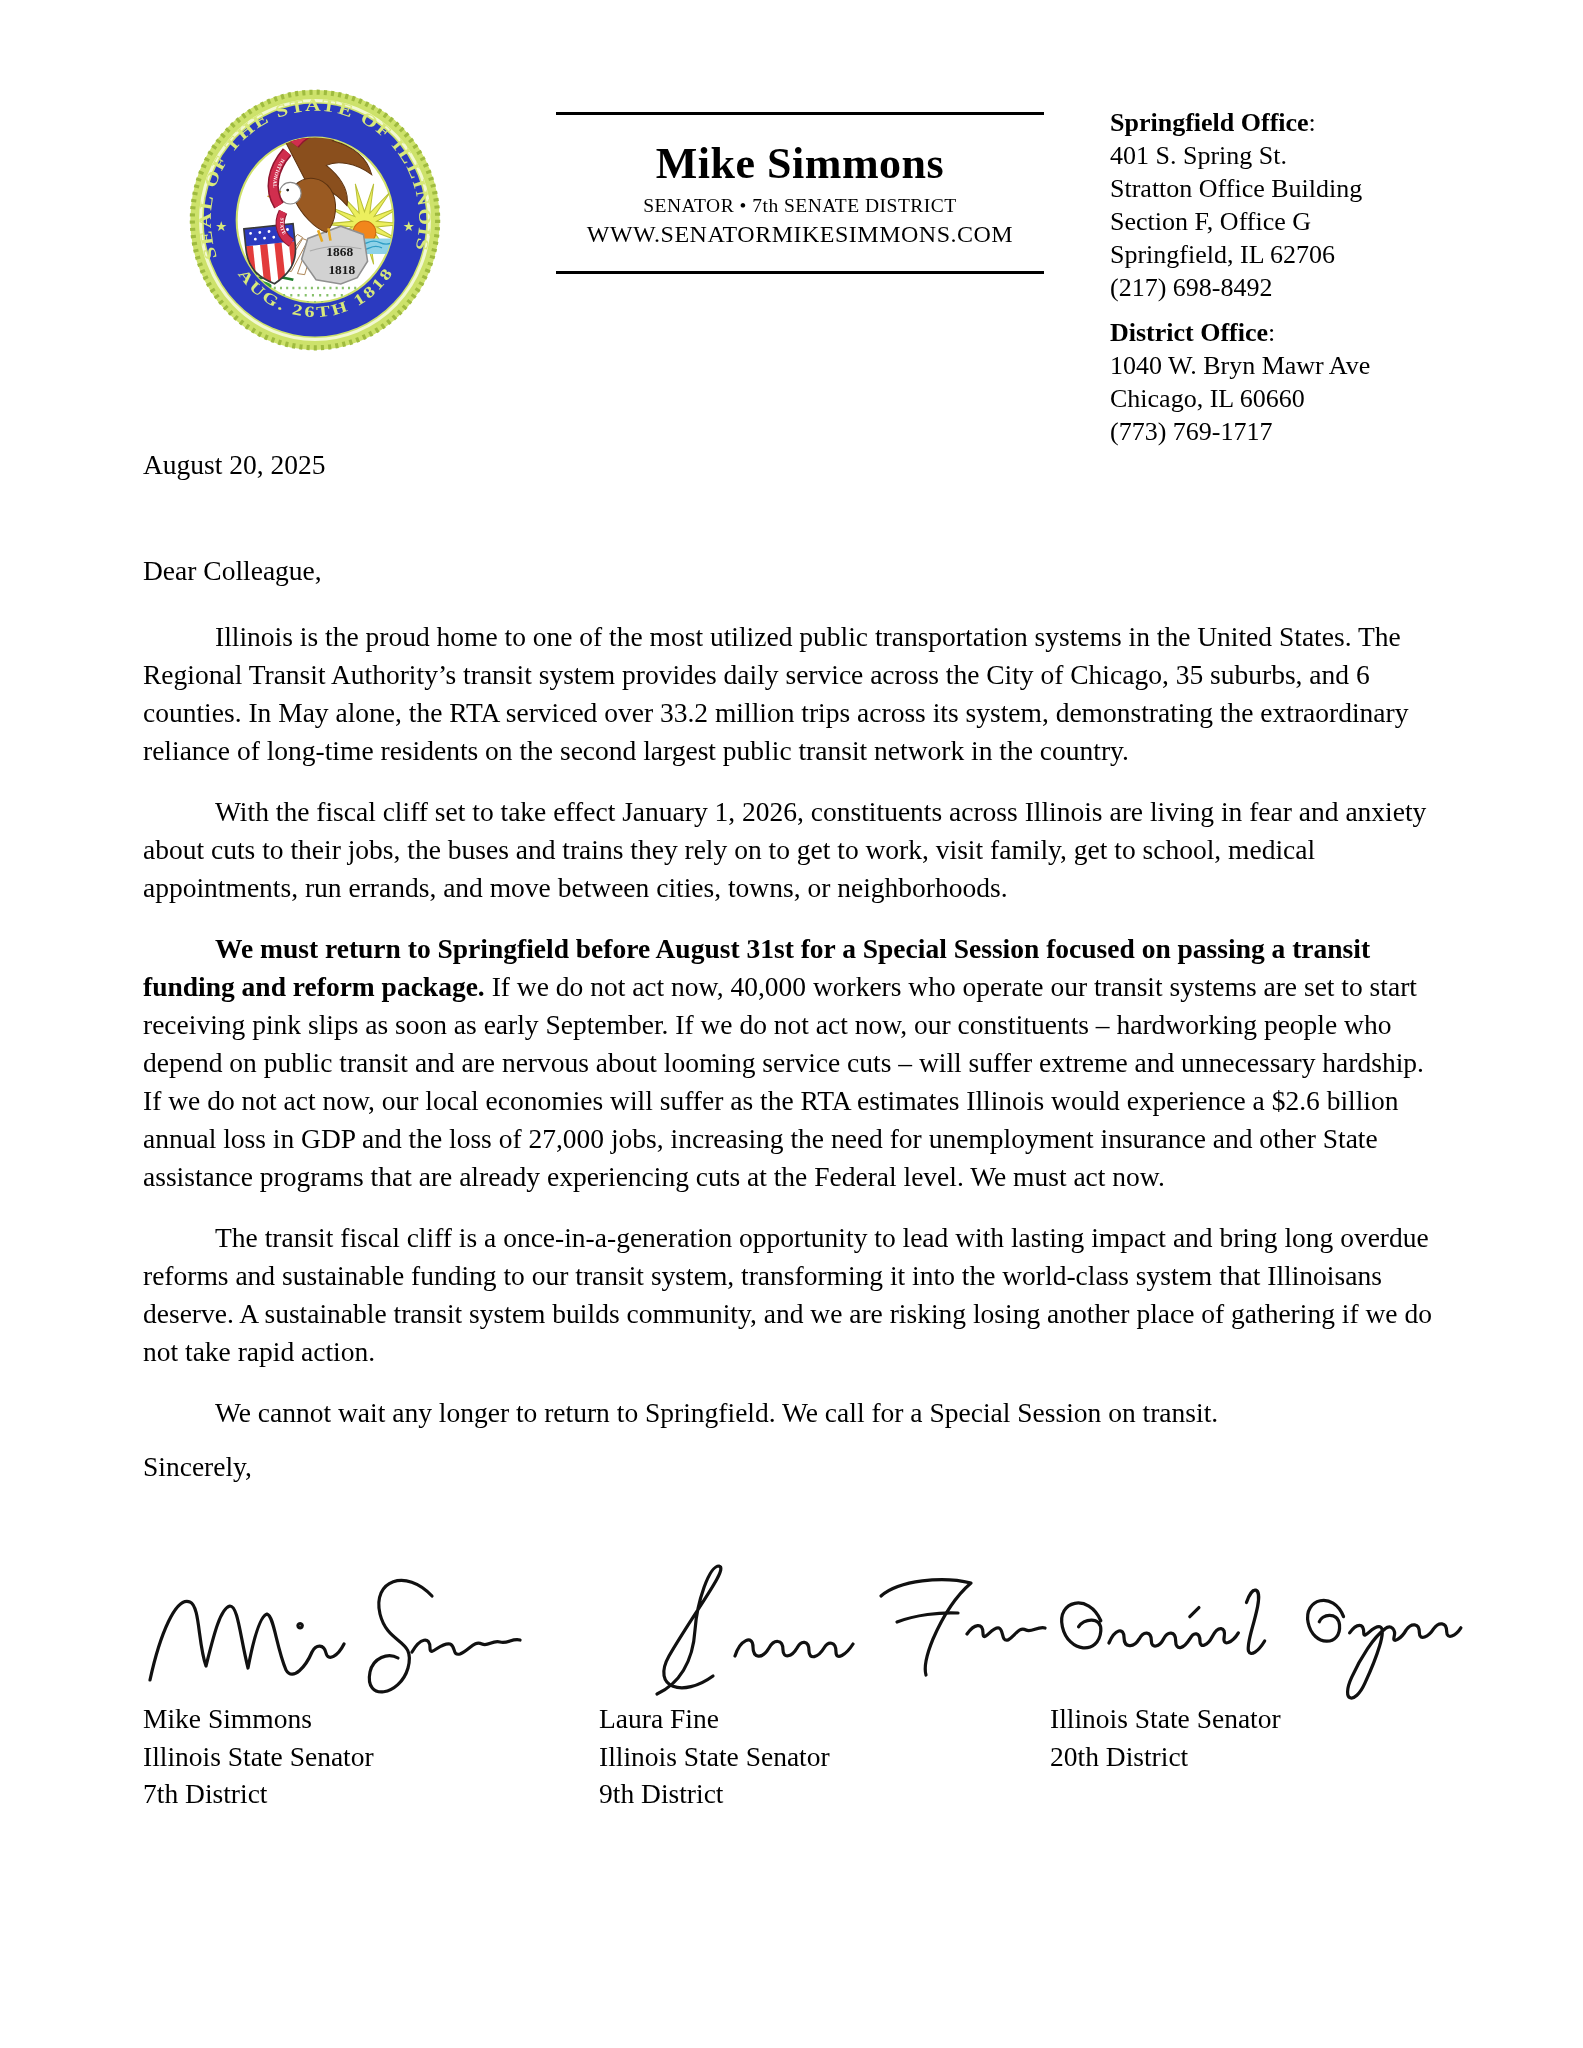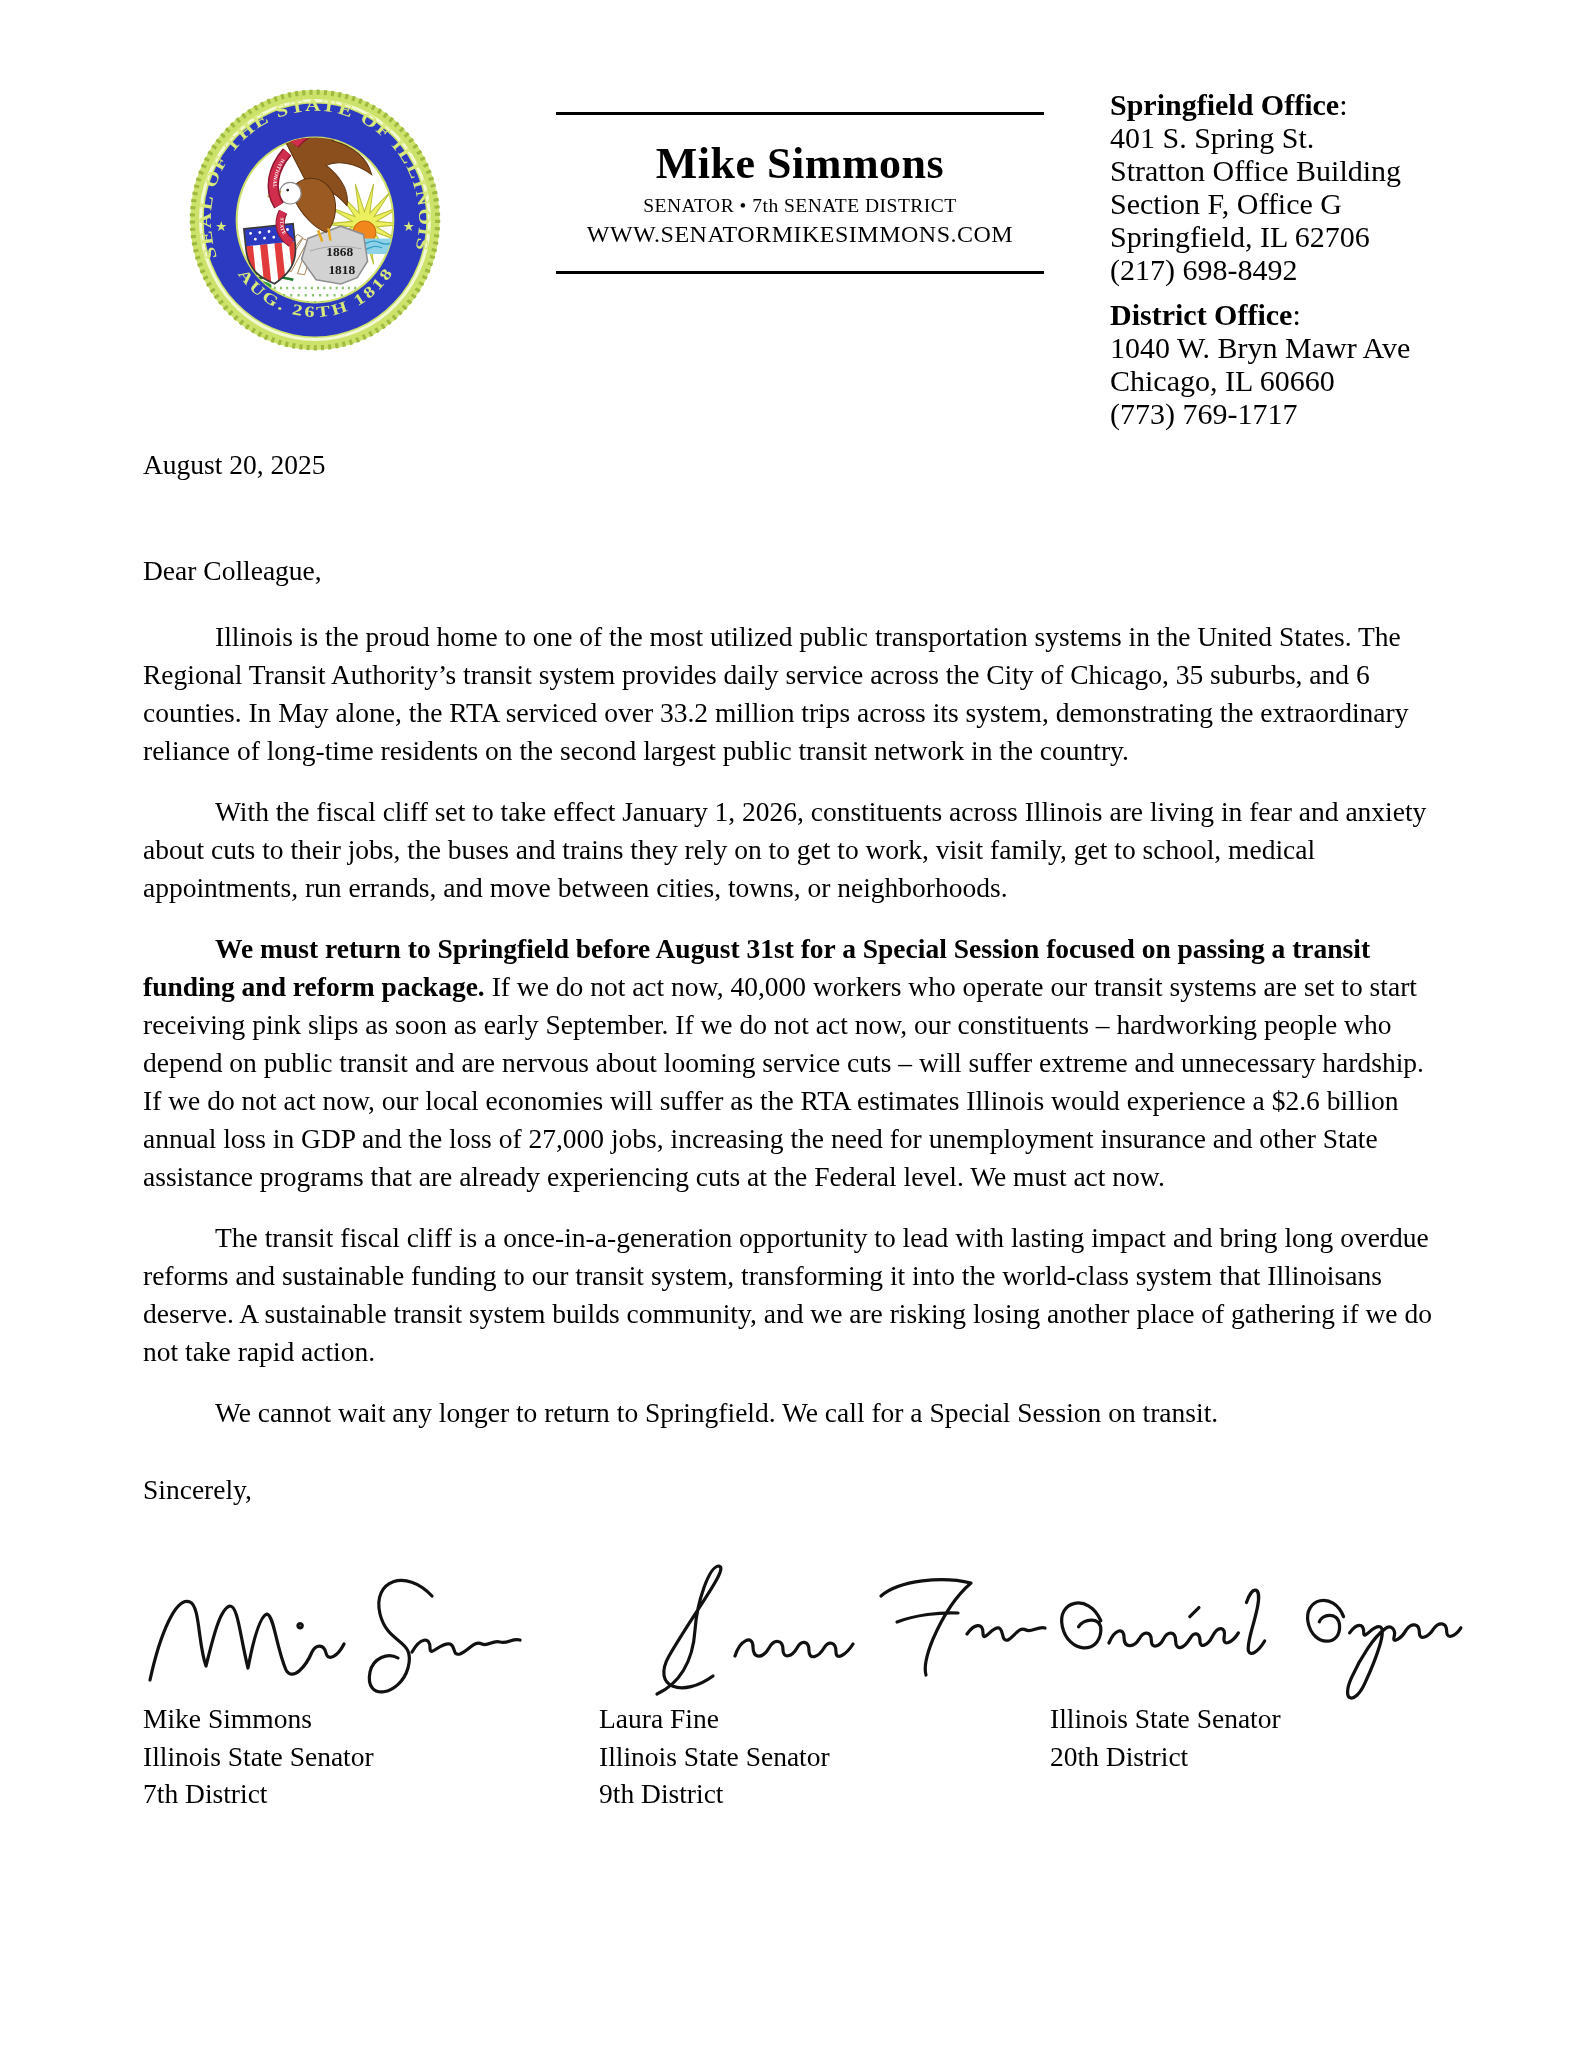--- a/index.html
+++ b/index.html
@@ -30,35 +30,35 @@
   .sen-sub {
     margin-top:4px;
     font-size:19.5px; letter-spacing:.5px; line-height:26px;
   }
   .sen-url {
     font-size:24px; font-weight:normal; letter-spacing:.5px; line-height:30px;
   }
   .header-center .rule.bottom { margin-top:22px; }
 
   .offices {
-    position:absolute; left:1110px; top:88px; width:360px;
-    font-size:30px; line-height:33px;
+    position:absolute; left:1110px; top:106px; width:360px;
+    font-size:26px; line-height:33px;
   }
   .office-label { font-weight:bold; display:inline; }
   .office-block.district { margin-top:12px; }
 
   
   .letter {
     position:absolute; left:143px; top:446px; width:1300px;
     font-size:27.5px; line-height:38px;
   }
   .salutation { margin-top:68px; }
   .para { margin-top:23px; text-indent:72px; }
   .para.first { margin-top:28px; }
-  .closing { margin-top:39px; }
+  .closing { margin-top:16px; }
   .bold-run { font-weight:bold; }
 
   
   .sig { position:absolute; }
   .sig svg { display:block; width:100%; height:100%; }
   .sig path { fill:none; stroke:#111; stroke-width:3.2; stroke-linecap:round; stroke-linejoin:round; }
   .sig-1 { left:140px; top:1562px; width:400px; height:140px; }
   .sig-2 { left:595px; top:1556px; width:470px; height:150px; }
   .sig-3 { left:1028px; top:1558px; width:445px; height:172px; }
 

